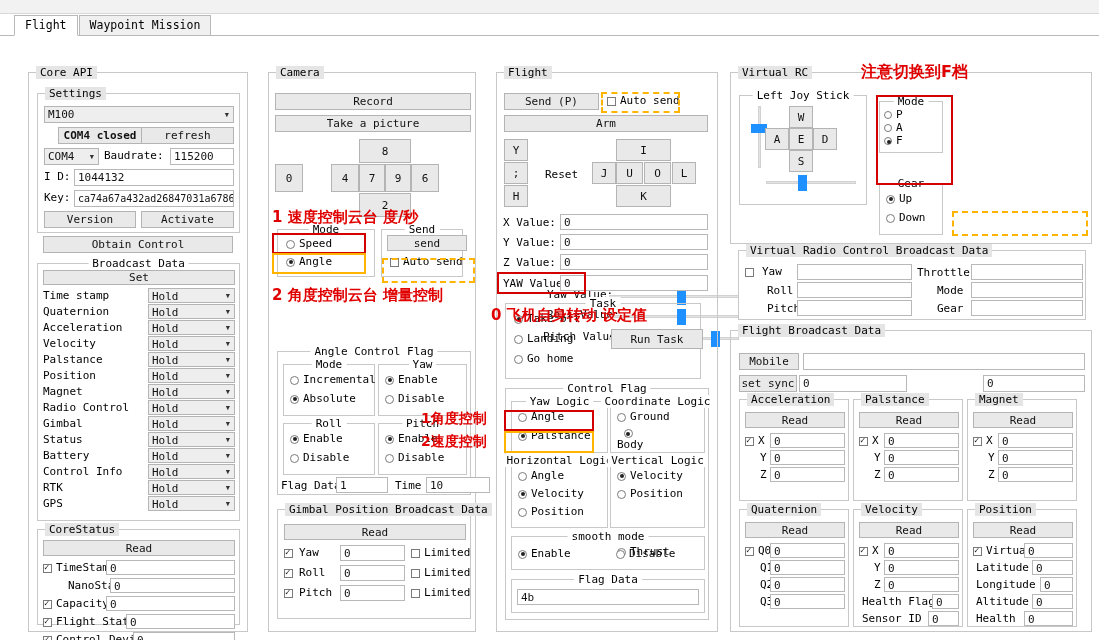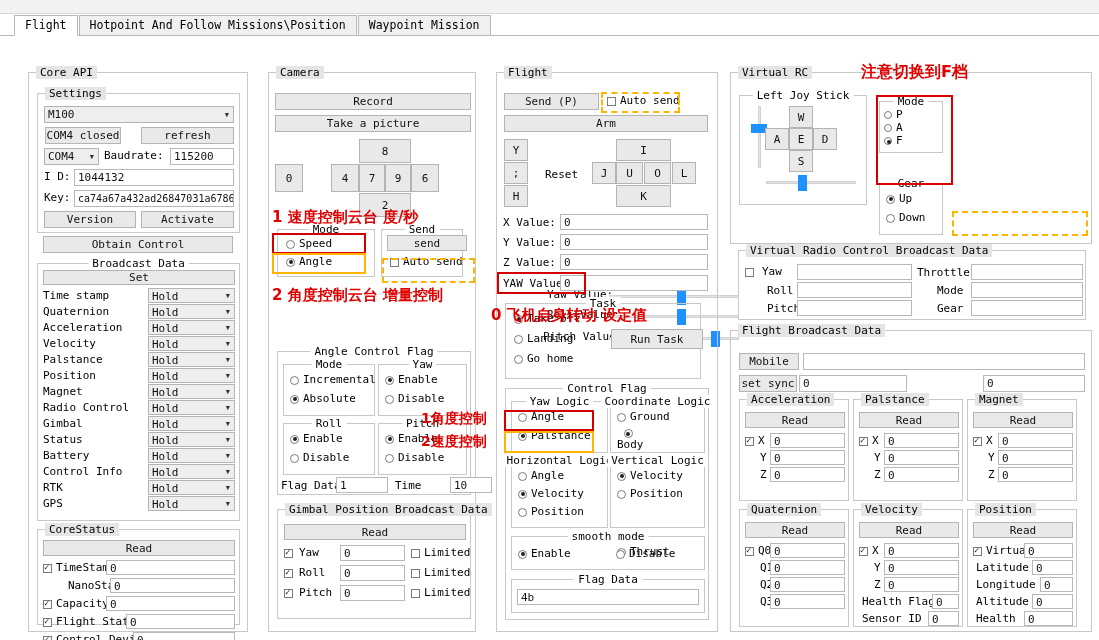--- a/index.html
+++ b/index.html
@@ -61,31 +61,30 @@
   .boxyel { position:absolute; border:2px solid #ffb400; }
   .boxdash { position:absolute; border:2px dashed #ffb400; }
 </style>
 </head>
 <body>
 
 <div id="titlestrip"></div>
 
 <div id="tabbar">
   <div class="tab active">Flight</div>
-  <div class="tab">Hotpoint And Follow Missions\Position</div>
   <div class="tab">Waypoint Mission</div>
 </div>
 
 <div class="gb" style="left:28px;top:72px;width:220px;height:560px;">
   <span class="lg">Core API</span>
 
   <div class="gb" style="left:8px;top:20px;width:203px;height:140px;">
     <span class="lg">Settings</span>
     <div class="sel" style="position:absolute;left:6px;top:12px;width:190px;height:17px;">M100</div>
-    <div class="btn" style="position:absolute;left:7px;top:33px;width:76px;height:17px;">COM4 closed</div>
+    <div class="btn" style="position:absolute;left:20px;top:33px;width:84px;height:17px;font-weight:bold;">COM4 closed</div>
     <div class="btn" style="position:absolute;left:103px;top:33px;width:93px;height:17px;">refresh</div>
     <div class="sel" style="position:absolute;left:6px;top:54px;width:55px;height:17px;">COM4</div>
     <span class="lbl" style="position:absolute;left:66px;top:55px;">Baudrate:</span>
     <div class="inp" style="position:absolute;left:132px;top:54px;width:64px;height:17px;">115200</div>
     <span class="lbl" style="position:absolute;left:6px;top:76px;">I D:</span>
     <div class="inp" style="position:absolute;left:36px;top:75px;width:160px;height:17px;">1044132</div>
     <span class="lbl" style="position:absolute;left:6px;top:97px;">Key:</span>
     <div class="inp" style="position:absolute;left:36px;top:96px;width:160px;height:17px;font-size:10px;">ca74a67a432ad26847031a6786c</div>
     <div class="btn" style="position:absolute;left:6px;top:117px;width:92px;height:17px;">Version</div>
     <div class="btn" style="position:absolute;left:103px;top:117px;width:93px;height:17px;">Activate</div>
@@ -249,21 +248,21 @@
       </div>
       <div class="radio" style="position:absolute;left:6px;top:27px;">
         <span class="rdot"></span>
         <span>Disable</span>
       </div>
     </div>
 
     <span class="lbl" style="position:absolute;left:3px;top:127px;">Flag Data</span>
     <div class="inp" style="position:absolute;left:58px;top:125px;width:52px;height:16px;">1</div>
     <span class="lbl" style="position:absolute;left:117px;top:127px;">Time</span>
-    <div class="inp" style="position:absolute;left:148px;top:125px;width:42px;height:16px;margin-left:24px;">10</div>
+    <div class="inp" style="position:absolute;left:148px;top:125px;width:64px;height:16px;">10</div>
   </div>
 
   <div class="gb" style="left:8px;top:436px;width:194px;height:110px;">
     <span class="lg">Gimbal Position Broadcast Data</span>
     <div class="btn" style="position:absolute;left:6px;top:14px;width:182px;height:16px;">Read</div>
     <div id="gimbalrows">
         <div class="chk" style="position:absolute;left:6px;top:36px;">
           <span class="cbox on" style="margin-right:6px;"></span>
           <span>Yaw</span>
         </div>

